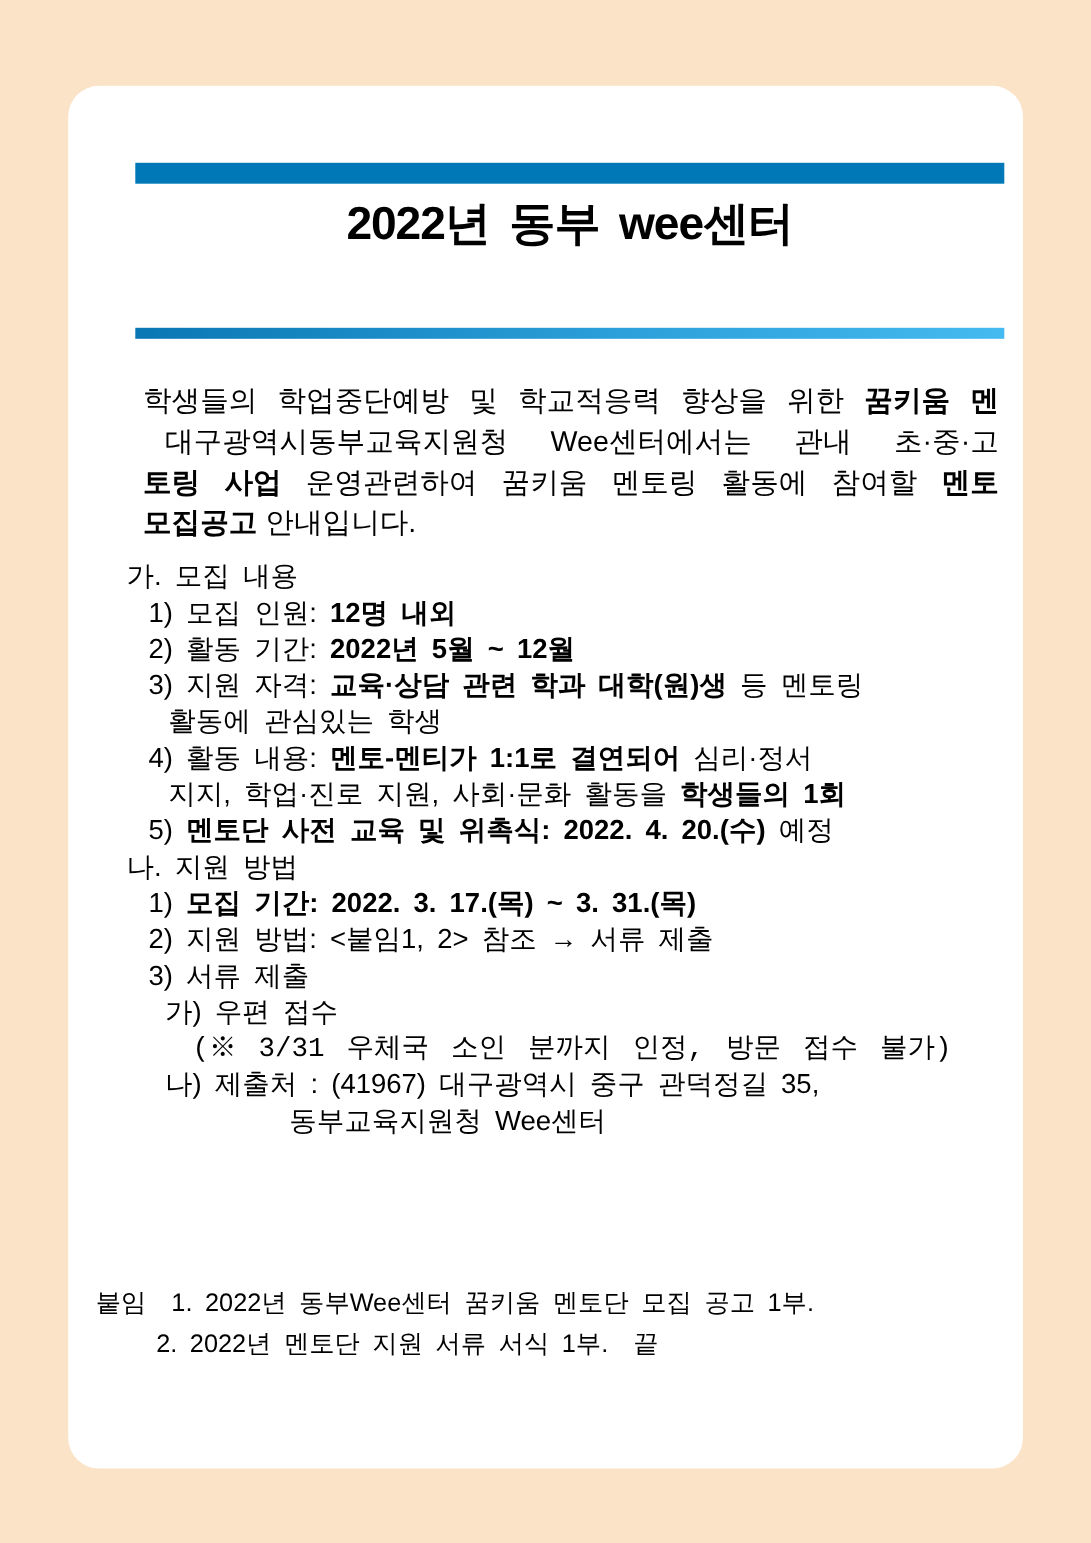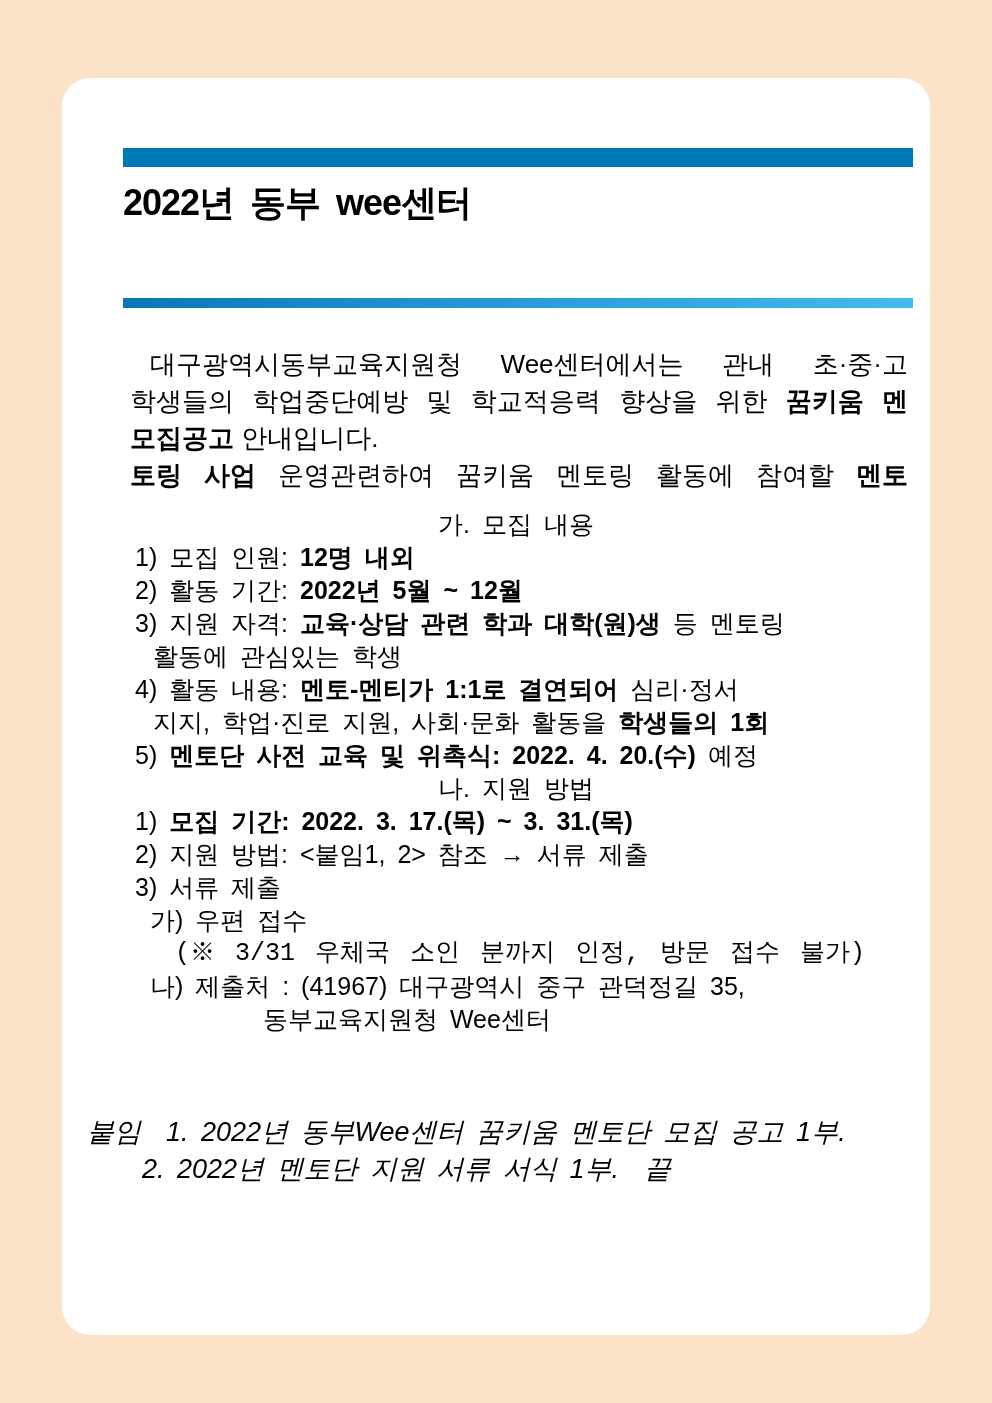--- a/index.html
+++ b/index.html
@@ -18,22 +18,23 @@
     border-radius:28px;
   }
   .bar-top {
     position:absolute; left:61px; top:70px;
     width:790px; height:19px;
     background:#0078b7;
   }
   .title-block {
     position:absolute; left:61px; top:96px;
     width:790px;
+    text-align:center;
     font-weight:800;
-    font-size:36px;
+    font-size:42px;
     line-height:58px;
     letter-spacing:-1px;
     word-spacing:7px;
     color:#000;
   }
   .bar-bottom {
     position:absolute; left:61px; top:220px;
     width:790px; height:10px;
     background:linear-gradient(90deg,#0977b3 0%,#2b9fd9 55%,#44baf0 100%);
   }
@@ -46,56 +47,55 @@
   .intro .ln { text-align:justify; text-align-last:justify; }
   .intro .ln.pf { text-indent:20px; }
   .intro .ln.pl { text-align:left; text-align-last:left; }
   .bodytext {
     position:absolute; left:53px; top:430px;
     width:802px;
     font-size:25px;
     line-height:33px;
     word-spacing:5px;
   }
-  .bodytext .ln.h { padding-left:0;text-align:center; }
+  .bodytext .ln.h { padding-left:0; }
   .bodytext .ln.i { padding-left:20px; }
   .bodytext .ln.c { padding-left:38px; }
   .bodytext .ln.s { padding-left:35px; }
   .bodytext .ln.n { padding-left:60px;font-family:Liberation Mono, monospace; }
   .bodytext .ln.a { padding-left:148px; }
   .attach {
-    position:absolute; left:25px; top:1036px;
+    position:absolute; left:25px; top:1088px;
     width:820px;
-    font-size:27px;
+    font-size:23px;
     line-height:37px;
     word-spacing:5px;
     white-space:pre-wrap;
-    font-style:italic;
   }
   .attach .ln.att2 { padding-left:55px; }
   .b { font-weight:700; }
 </style>
 </head>
 <body>
 
 <div class="card">
 
   <div class="bar-top"></div>
 
   <div class="title-block">
     <div>2022년 동부 wee센터</div>
   </div>
 
   <div class="bar-bottom"></div>
 
   <div class="intro">
+      <div class="ln pj"><span>학생들의 학업중단예방 및 학교적응력 향상을 위한 </span><span class="b">꿈키움 멘</span></div>
       <div class="ln pf"><span>대구광역시동부교육지원청 Wee센터에서는 관내 초·중·고</span></div>
-      <div class="ln pj"><span>학생들의 학업중단예방 및 학교적응력 향상을 위한 </span><span class="b">꿈키움 멘</span></div>
+      <div class="ln pj"><span class="b">토링 사업</span><span> 운영관련하여 꿈키움 멘토링 활동에 참여할 </span><span class="b">멘토</span></div>
       <div class="ln pl"><span class="b">모집공고</span><span> 안내입니다.</span></div>
-      <div class="ln pj"><span class="b">토링 사업</span><span> 운영관련하여 꿈키움 멘토링 활동에 참여할 </span><span class="b">멘토</span></div>
     </div>
 
   <div class="bodytext">
       <div class="ln h"><span>가. 모집 내용</span></div>
       <div class="ln i"><span>1) 모집 인원: </span><span class="b">12명 내외</span></div>
       <div class="ln i"><span>2) 활동 기간: </span><span class="b">2022년 5월 ~ 12월</span></div>
       <div class="ln i"><span>3) 지원 자격: </span><span class="b">교육·상담 관련 학과 대학(원)생</span><span> 등 멘토링</span></div>
       <div class="ln c"><span>활동에 관심있는 학생</span></div>
       <div class="ln i"><span>4) 활동 내용: </span><span class="b">멘토-멘티가 1:1로 결연되어</span><span> 심리·정서</span></div>
       <div class="ln c"><span>지지, 학업·진로 지원, 사회·문화 활동을 </span><span class="b">학생들의 1회</span></div>

